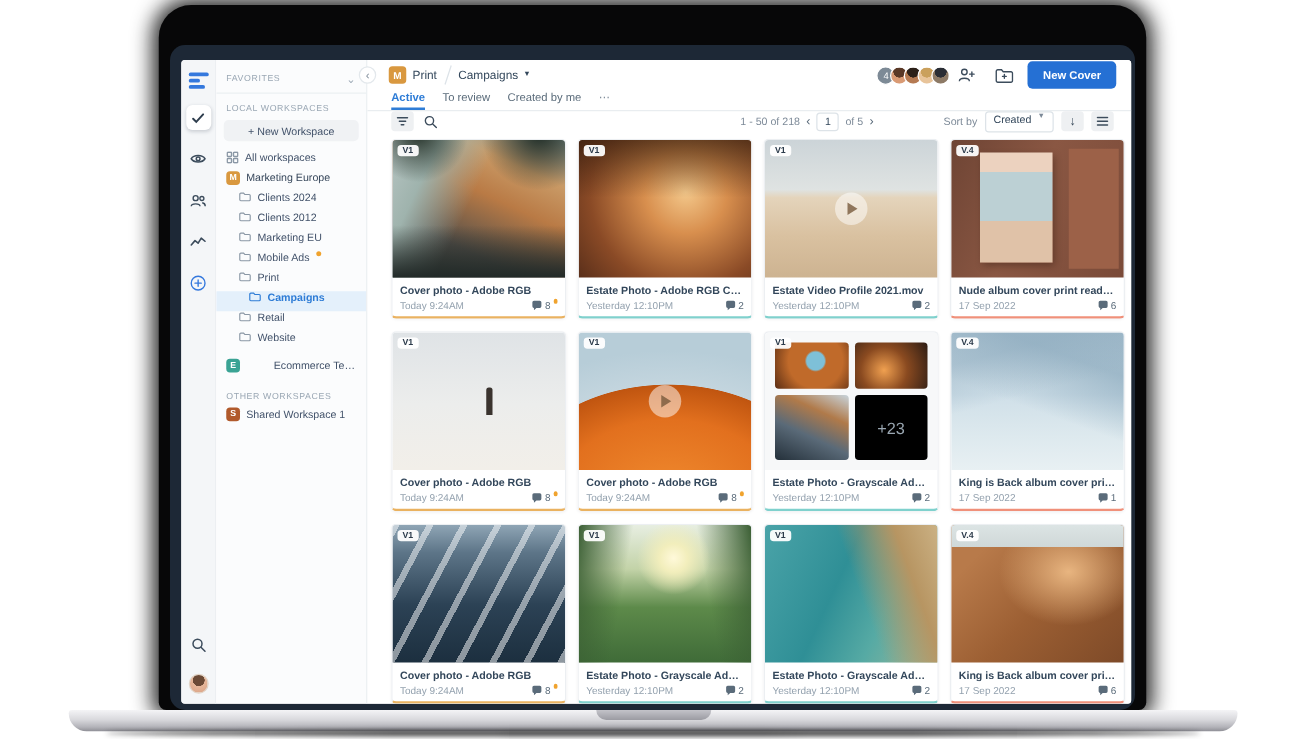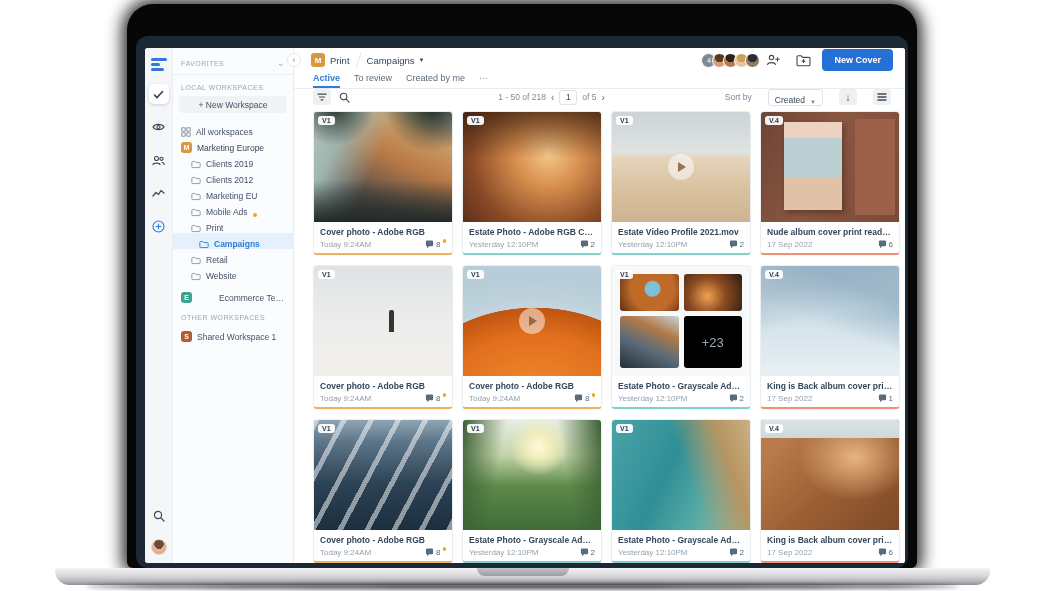--- a/index.html
+++ b/index.html
@@ -43,21 +43,21 @@
   .sidebar { width:121px; background:#fbfcfd; border-right:1px solid #e9edf0;
     font-size:8.5px; color:#42526a; padding-top:8px; overflow:hidden; }
   .side-head { display:flex; align-items:center; justify-content:space-between;
     padding:2px 8px 6px; color:#9aa7b4; font-size:7px; letter-spacing:.5px; }
   .side-head .chev { color:#9aa7b4; font-size:9px; cursor:pointer; }
   .side-divider { border-top:1px solid #eceff2; margin:0 0 6px; }
   .side-label { padding:3px 8px 5px; color:#9aa7b4; font-size:7px; letter-spacing:.5px; }
   .new-ws-btn { margin:0 6px 8px; background:#f0f2f4; border-radius:4px; height:17px;
     display:flex; align-items:center; justify-content:center; font-size:8.5px; color:#42526a;
     cursor:pointer; }
-  .side-item { display:flex; align-items:flex-end; gap:5px; height:16px; padding:0 8px;
+  .side-item { display:flex; align-items:flex-start; gap:5px; height:16px; padding:0 8px;
     cursor:pointer; white-space:nowrap; }
   .side-item .lbl { overflow:hidden; text-overflow:ellipsis; }
   .ws-avatar { width:11px; height:11px; border-radius:3px; color:#fff; font-size:7px;
     font-weight:bold; display:flex; align-items:center; justify-content:center; flex:none; }
   .ws-m { background:#d9983f; } .ws-e { background:#3aa394; } .ws-s { background:#b15a2c; }
   .ws-name { font-weight:normal; color:#36465a; }
   .folder-row { padding-left:18px; height:16px; }
   .folder-row.child { padding-left:26px; }
   .folder-row.selected { background:#e4f0fb; color:#2e7cd6; font-weight:bold; }
   .folder-row.selected svg { stroke:#2e7cd6; }
@@ -105,23 +105,23 @@
   .toolbar { height:27px; display:flex; align-items:center; padding:0 14px 0 19px;
     font-size:8.5px; color:#7d8a98; }
   .filter-btn { width:18px; height:16px; background:#eef0f2; border-radius:3px;
     display:flex; align-items:center; justify-content:center; cursor:pointer; }
   .search-btn { margin-left:8px; cursor:pointer; display:flex; align-items:center; }
   .pager { margin-left:auto; display:flex; align-items:center; gap:5px; }
   .pager .chev { color:#5a6b7a; font-size:10px; cursor:pointer; }
   .page-box { width:18px; height:15px; border:1px solid #dde3e8; border-radius:3px;
     background:#fff; color:#33475b; display:flex; align-items:center; justify-content:center;
     font-size:8.5px; }
-  .sort-group { margin-left:120px; display:flex; align-items:center; gap:16px; }
+  .sort-group { margin-left:56px; display:flex; align-items:center; gap:6px; }
   .sort-select { border:1px solid #dde3e8; border-radius:3px; background:#fff; height:17px;
-    display:flex; align-items:flex-end; gap:5px; padding:0 6px; color:#33475b; cursor:pointer; }
+    display:flex; align-items:flex-start; gap:5px; padding:0 6px; color:#33475b; cursor:pointer; }
   .sort-select .caret { font-size:6px; color:#7d8a98; }
   .tool-sq { width:18px; height:16px; background:#eef0f2; border-radius:3px; color:#3c4c5c;
     display:flex; align-items:center; justify-content:center; font-size:10px; cursor:pointer; }
 
   
   .cards { display:grid; grid-template-columns:repeat(4,140px); gap:10px 9px;
     padding:5px 9px 0 19px; }
   .card { width:140px; background:#fff; border:1px solid #eceff2; border-bottom-width:2px;
     border-radius:4px; overflow:hidden; cursor:pointer;
     box-shadow:0 1px 2px rgba(30,40,60,.05); }
@@ -270,21 +270,21 @@
     </div>
     <div class="side-item">
       <span class="ws-avatar ws-m">M</span>
       <span class="lbl ws-name">Marketing Europe</span>
     </div>
     <div id="folder-list">
   <div class="side-item folder-row">
     <svg width="10" height="9" viewBox="0 0 12 10" fill="none" stroke-width="1.1">
             <path d="M1 2.4 a1 1 0 0 1 1-1 h2.6 l1.2 1.3 h4.2 a1 1 0 0 1 1 1 v4 a1 1 0 0 1-1 1 h-8 a1 1 0 0 1-1-1 Z"></path>
           </svg>
-    <span class="lbl f-label">Clients 2019</span>
+    <span class="lbl f-label">Clients 2024</span>
 
   </div>
 
   <div class="side-item folder-row">
     <svg width="10" height="9" viewBox="0 0 12 10" fill="none" stroke-width="1.1">
             <path d="M1 2.4 a1 1 0 0 1 1-1 h2.6 l1.2 1.3 h4.2 a1 1 0 0 1 1 1 v4 a1 1 0 0 1-1 1 h-8 a1 1 0 0 1-1-1 Z"></path>
           </svg>
     <span class="lbl f-label">Clients 2012</span>
 
   </div>

